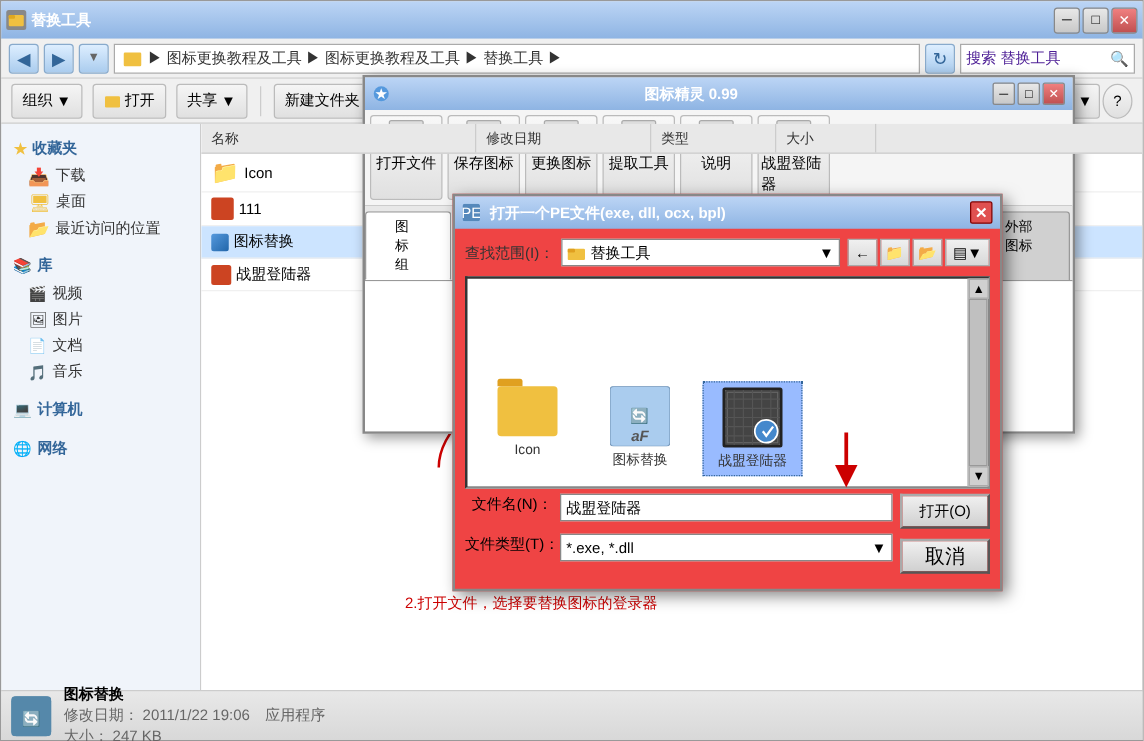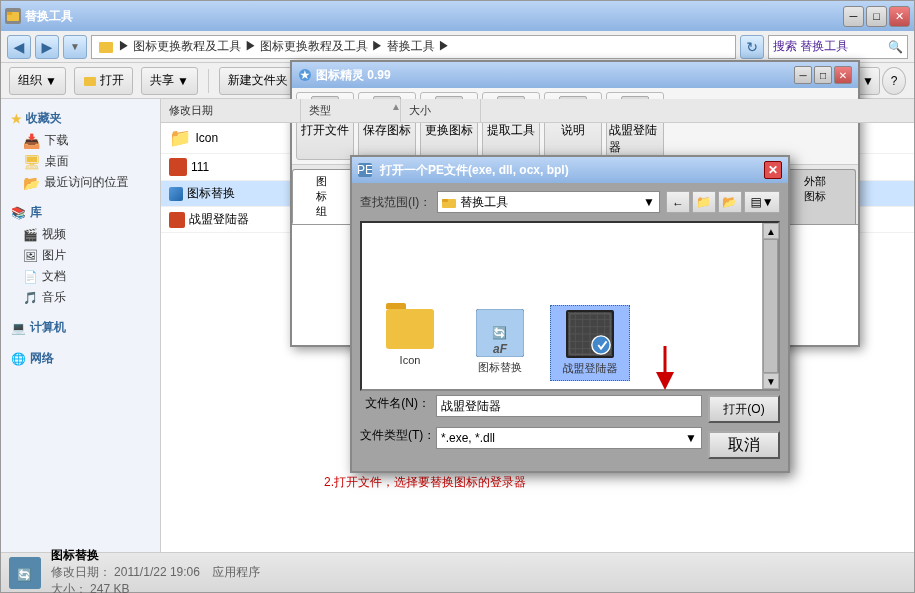--- a/index.html
+++ b/index.html
@@ -196,21 +196,21 @@
       pointer-events: all;
     }
     .dialog-title-bar {
       height: 26px;
       background: linear-gradient(to bottom, #bcd5f5, #8eb4e3);
       display: flex;
       align-items: center;
       padding: 0 6px;
       gap: 4px;
     }
-    .dialog-title-text { flex: 1; color: white; font-weight: bold; font-size: 12px; }
+    .dialog-title-text { flex: 1; color: white; font-weight: bold; font-size: 12px; text-align: center; }
     .dialog-title-btns { display: flex; gap: 2px; }
     .dialog-btn-small {
       width: 18px; height: 18px;
       background: linear-gradient(to bottom, #e8e8e8, #c8c8c8);
       border: 1px solid #888;
       border-radius: 2px;
       display: flex; align-items: center; justify-content: center;
       cursor: pointer; font-size: 10px;
     }
     .dialog-btn-small.close { background: linear-gradient(to bottom, #f08080, #c05050); color: white; }
@@ -270,23 +270,23 @@
       justify-content: center;
       color: #888;
       font-size: 12px;
       padding: 10px;
     }
 
     
     .pe-dialog {
       position: absolute;
       top: 155px;
-      left: 350px;
+      left: 362px;
       width: 440px;
-      background: #a3a3a3;
+      background: #ef4444;
       border: 2px solid #888;
       box-shadow: 4px 4px 12px rgba(0,0,0,0.5);
       pointer-events: all;
     }
     .pe-title-bar {
       height: 26px;
       background: linear-gradient(to bottom, #bcd5f5, #8eb4e3);
       display: flex;
       align-items: center;
       padding: 0 6px;
@@ -592,20 +592,21 @@
       </div>
     </div>
 
     <div class="file-list" style="position:relative;">
 
       <div style="position:absolute; top:0; left:230px; z-index:2; pointer-events:none;">
         <span style="color:#888; font-size:10px;">▲</span>
       </div>
 
       <div class="file-list-header">
+        <div class="file-list-header-col col-name">名称</div>
         <div class="file-list-header-col col-date">修改日期</div>
         <div class="file-list-header-col col-type">类型</div>
         <div class="file-list-header-col col-size">大小</div>
       </div>
 
       <div class="file-row">
         <div class="col-name">
           <span class="folder-icon">📁</span>
           <span>Icon</span>
         </div>

